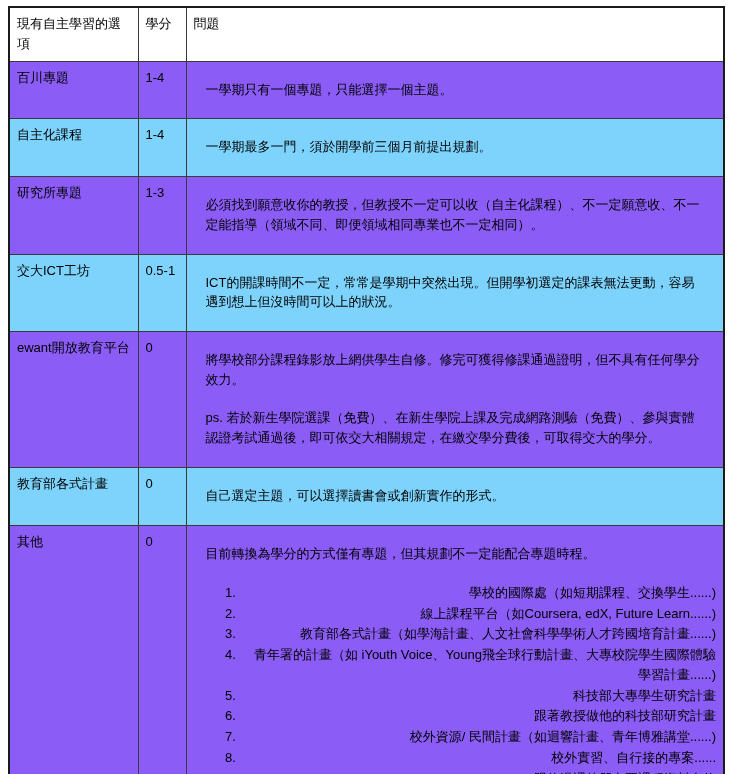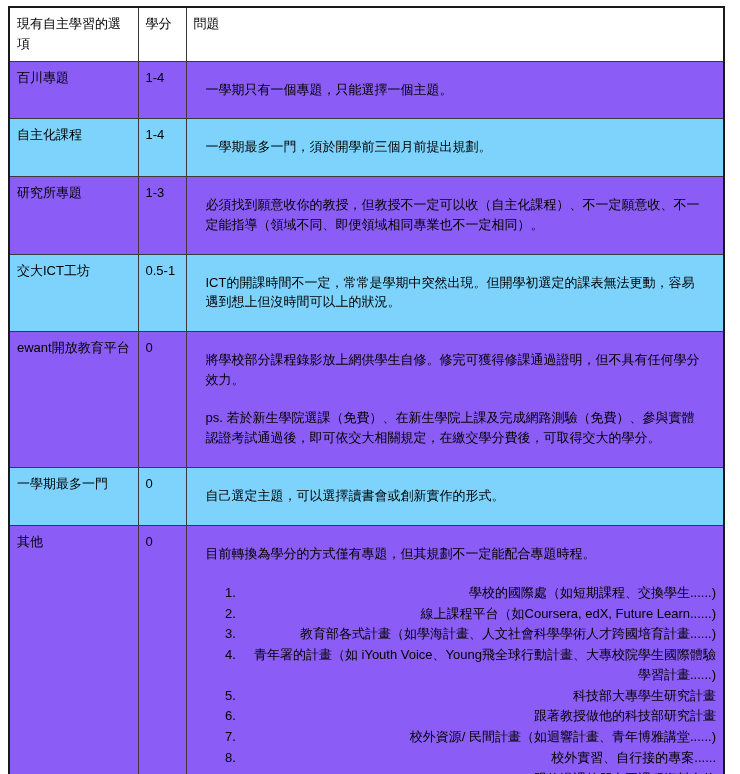--- a/index.html
+++ b/index.html
@@ -124,21 +124,21 @@
       <tr class="shade">
         <td>ewant開放教育平台</td>
         <td>0</td>
         <td>
           <p class="cell-p">將學校部分課程錄影放上網供學生自修。修完可獲得修課通過證明，但不具有任何學分效力。</p>
           <p class="cell-p">ps. 若於新生學院選課（免費）、在新生學院上課及完成網路測驗（免費）、參與實體認證考試通過後，即可依交大相關規定，在繳交學分費後，可取得交大的學分。</p>
         </td>
       </tr>
 
       <tr class="plain">
-        <td>一學期最多一門</td>
+        <td>教育部各式計畫</td>
         <td>0</td>
         <td>
           <p class="cell-p">自己選定主題，可以選擇讀書會或創新實作的形式。</p>
         </td>
       </tr>
 
       <tr class="shade">
         <td>其他</td>
         <td>0</td>
         <td>

